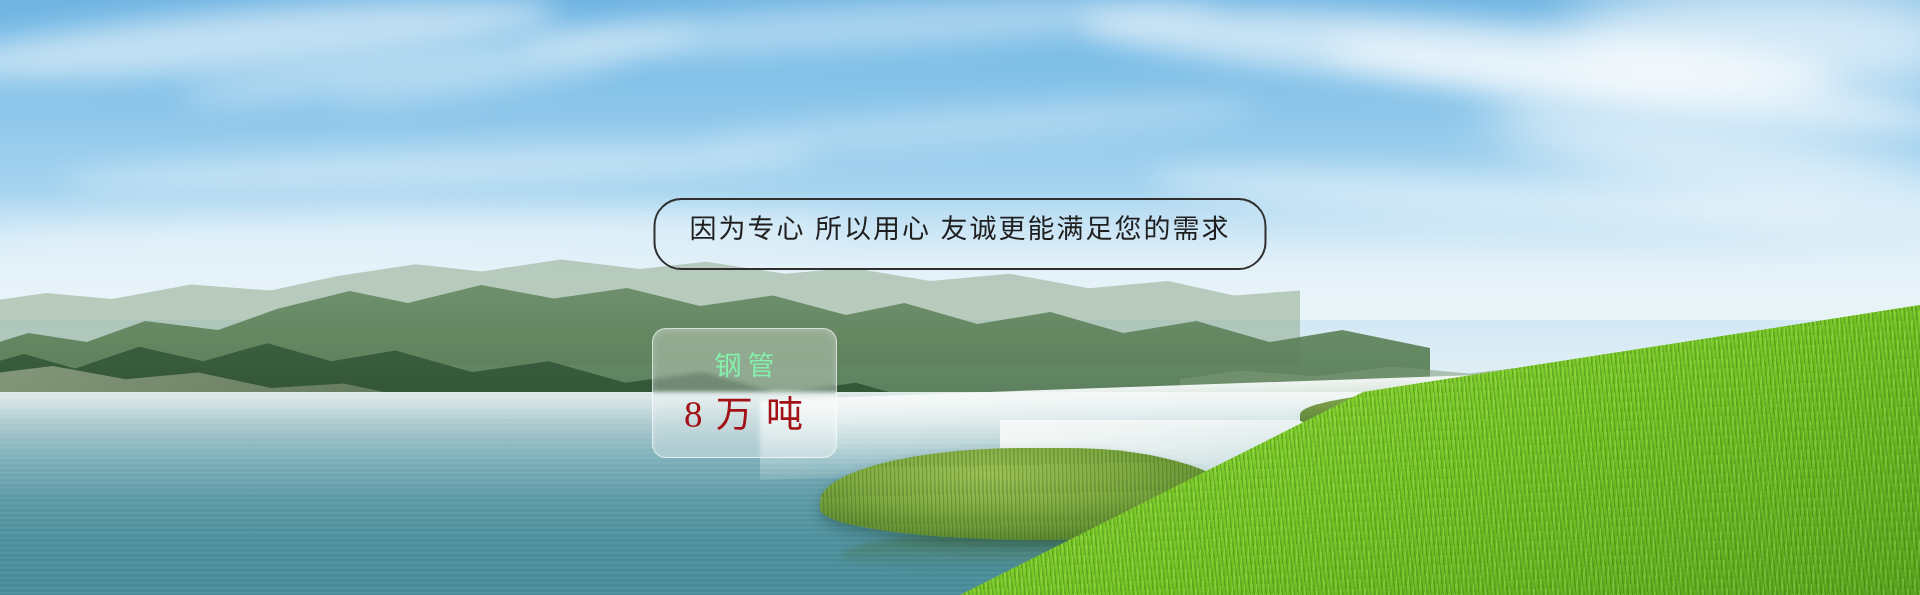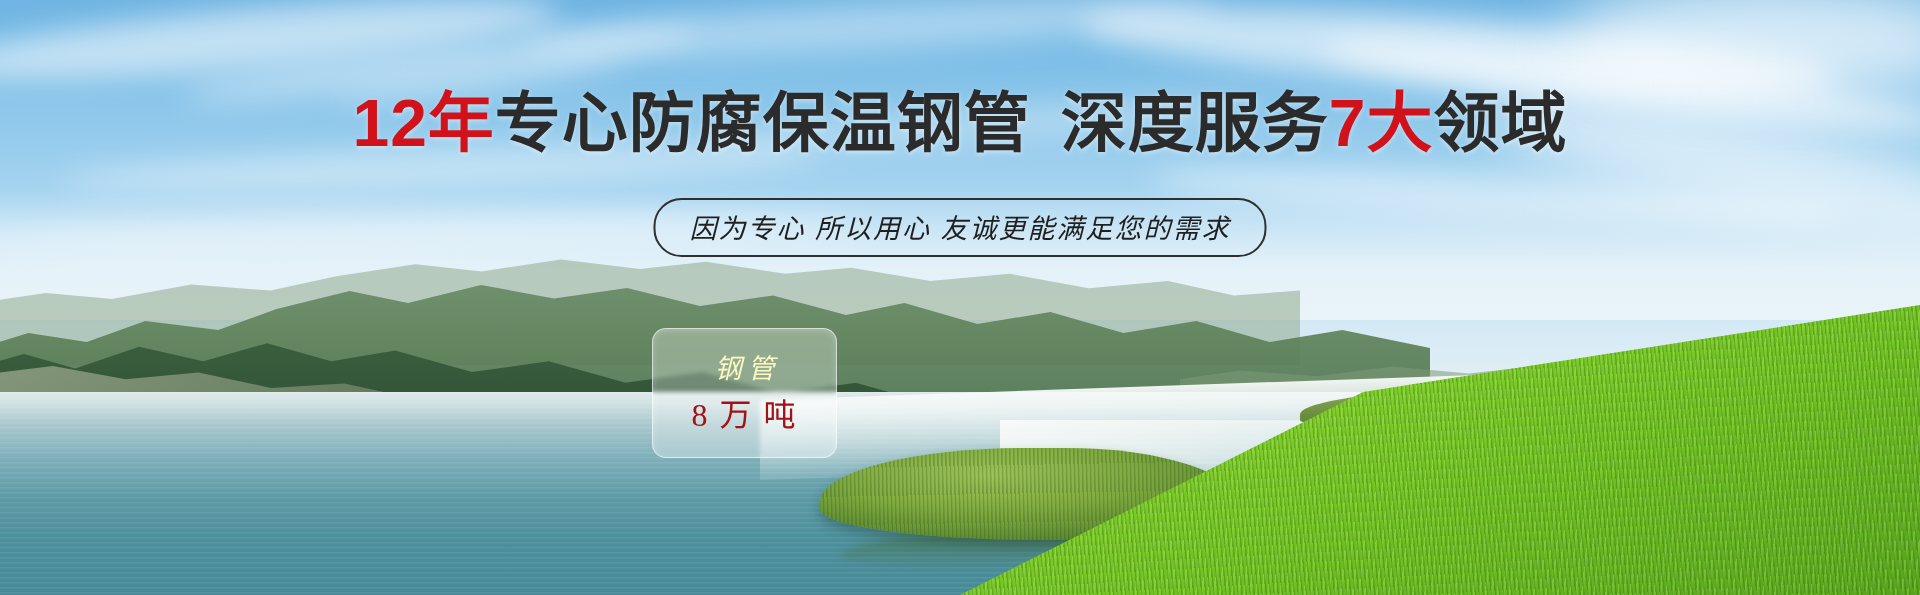--- a/index.html
+++ b/index.html
@@ -204,29 +204,28 @@
     white-space:nowrap;
     color:#2b2b2b;
     text-shadow:0 2px 5px rgba(255,255,255,.45);
   }
   .hl-red{color:#d1121a;}
   .hl-gap{display:inline-block;width:30px;}
 
   .subtitle-pill{
     position:absolute;left:50%;top:198px;
     transform:translateX(-50%);
-    padding:7px 34px 9px;
+    padding:7px 34px 22px;
     border:2px solid #2f2f2f;
     border-radius:28px;
     font-size:27px;
     letter-spacing:2px;
     color:#1f1f1f;
     white-space:nowrap;
     background:transparent;
-    font-style:italic;
   }
 
   
   .cards{
     position:absolute;left:652px;top:328px;
     display:flex;
     gap:22px;
   }
   .card{
     width:185px;height:130px;
@@ -236,26 +235,25 @@
     backdrop-filter:blur(2px);
     display:flex;flex-direction:column;
     align-items:center;justify-content:center;
     gap:16px;
     box-shadow:0 1px 6px rgba(255,255,255,.25) inset;
   }
   .card-label{
     font-size:27px;
     letter-spacing:6px;
     text-indent:6px;
-    color:#fef9c3;
+    color:#86efac;
     line-height:1;
-    font-style:italic;
   }
   .card-value{
-    font-size:32px;
+    font-size:37px;
     letter-spacing:2px;
     color:#a21216;
     line-height:1;
     font-family:"Liberation Serif","DejaVu Serif",serif;
   }
   .card-value sup{font-size:.6em;}
 </style>
 </head>
 <body>
 
@@ -293,23 +291,20 @@
   </div>
 
   <div class="bank-far"></div>
   <div class="bank-far2"></div>
   <div class="bank-pebbles"></div>
 
   <div class="grass"></div>
   <div class="grass-txt"></div>
   <div class="grass-edge"></div>
 
-  <div class="headline">
-    <span class="hl-red">12年</span><span>专心防腐保温钢管</span><span class="hl-gap"></span><span>深度服务</span><span class="hl-red">7大</span><span>领域</span>
-  </div>
 
   <div class="subtitle-pill">
     <span>因为专心 所以用心 友诚更能满足您的需求</span>
   </div>
 
   <div class="cards">
 
     <div class="card">
       <div class="card-label">钢管</div>
       <div class="card-value"><span>8 万 吨</span></div>

